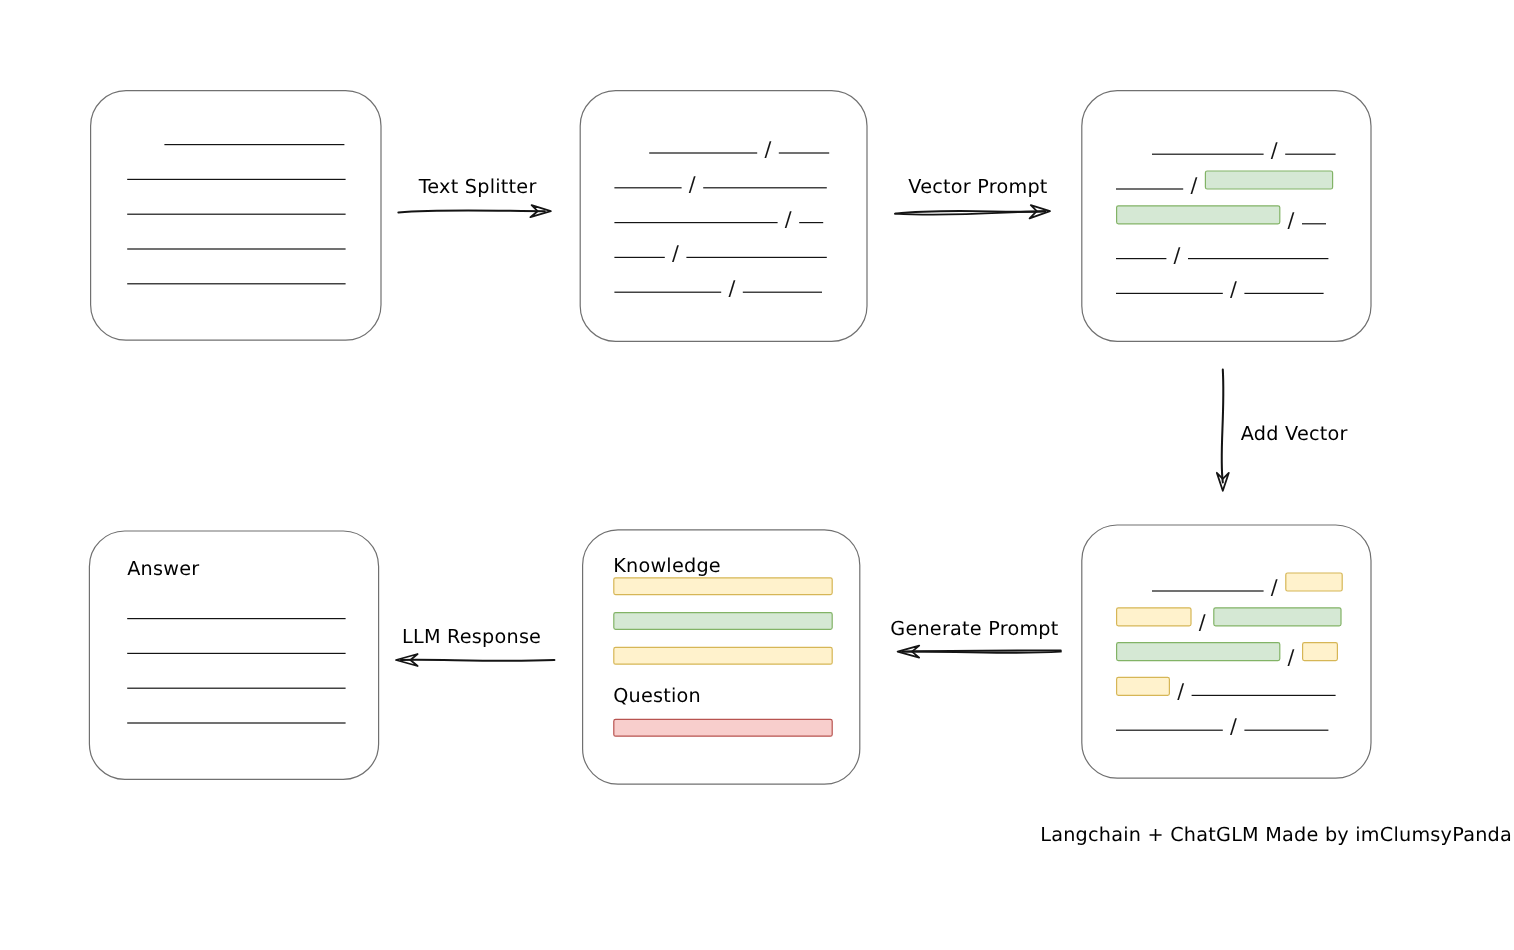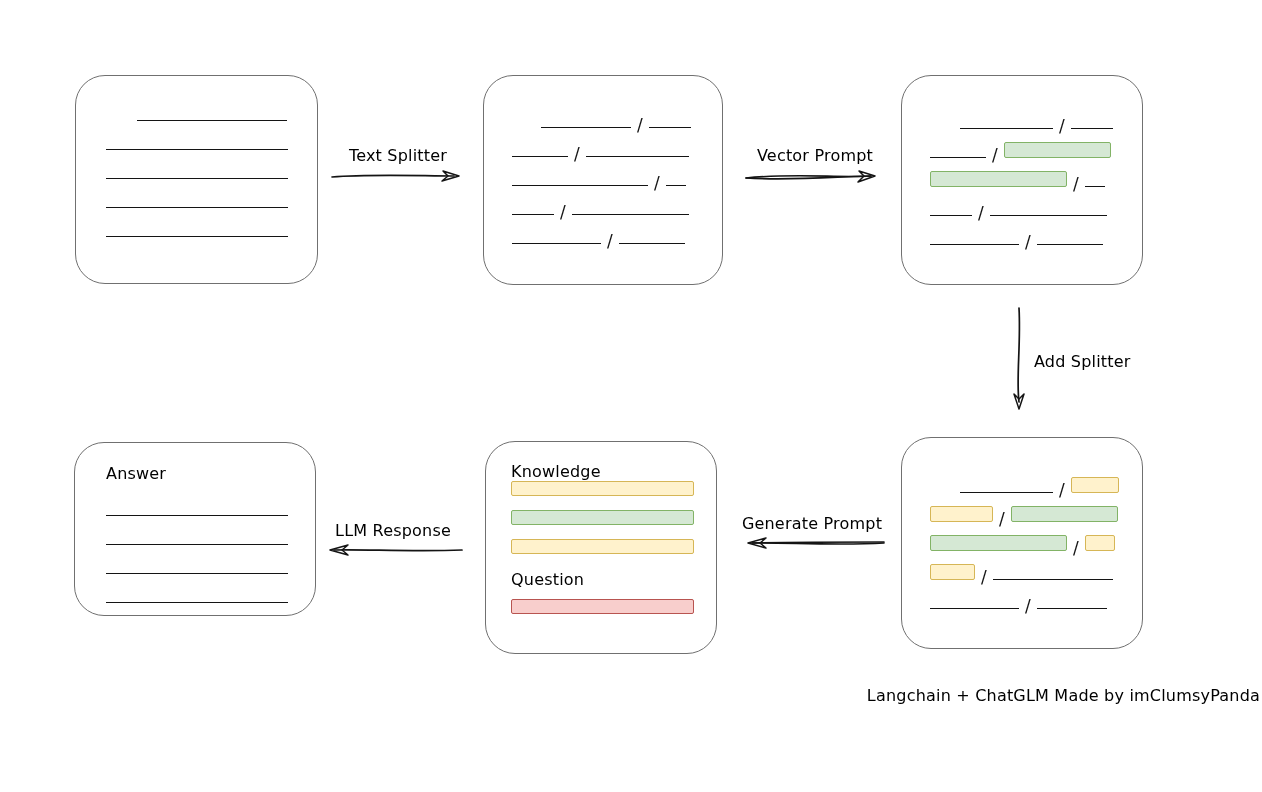--- a/index.html
+++ b/index.html
@@ -29,21 +29,21 @@
   .arrow-label{font-size:16px;letter-spacing:.2px;white-space:nowrap;margin-bottom:2px;color:#000;}
   .arrow svg{display:block;}
   .vlabel{position:absolute;font-size:16px;letter-spacing:.2px;white-space:nowrap;color:#000;}
   .caption{position:absolute;font-size:16px;letter-spacing:.2px;text-align:right;color:#000;}
   
   #box-document{left:75px;top:75px;width:243px;height:209px;padding:16px 0 0 30px;}
   #box-chunks{left:483px;top:75px;width:240px;height:210px;padding:23px 0 0 28px;}
   #box-retrieved{left:901px;top:75px;width:242px;height:210px;padding:24px 0 0 28px;}
   #box-context{left:901px;top:437px;width:242px;height:212px;padding:26px 0 0 28px;}
   #box-prompt{left:485px;top:441px;width:232px;height:213px;padding:20px 0 0 25px;}
-  #box-answer{left:74px;top:442px;width:242px;height:174px;padding:21px 0 0 31px;}
+  #box-answer{left:74px;top:442px;width:242px;height:208px;padding:21px 0 0 31px;}
   #arrow-text-splitter{left:330px;top:146px;}
   #arrow-vector-search{left:744px;top:146px;}
   #arrow-generate-prompt{left:738px;top:514px;}
   #arrow-llm-response{left:322px;top:521px;}
   #arrow-add-context{left:1010px;top:306px;position:absolute;}
   #label-add-context{left:1034px;top:352px;}
   #caption{left:690px;top:686px;width:570px;}
   #answer-rows{margin-top:4px;}
   #question-heading{margin:16px 0 10px 0;}
   #knowledge-heading{margin-bottom:0;}
@@ -147,21 +147,21 @@
           <span class="slash">/</span>
           <span class="seg-line" style="width: 66px;"></span>
         </div>
       </div>
   </div>
 
   <svg id="arrow-add-context" width="18" height="110" viewBox="0 0 18 110">
     <path d="M9,2 C11,38 6,72 9,96" stroke="#141414" stroke-width="1.7" fill="none" stroke-linecap="round"></path>
     <path d="M4,88 L9,103 L14,88 L9,93 Z" stroke="#141414" stroke-width="1.5" fill="none" stroke-linejoin="round"></path>
   </svg>
-  <div class="vlabel" id="label-add-context">Add Splitter</div>
+  <div class="vlabel" id="label-add-context">Add Vector</div>
 
   <div class="box" id="box-context">
     <div>
         <div class="crow" style="margin-left: 30px;">
           <span class="seg-line" style="width: 93px;"></span>
           <span class="slash">/</span>
           <span class="seg-chunk yellow" style="width: 48px;"></span>
         </div>
         <div class="crow">
           <span class="seg-chunk yellow" style="width: 63px;"></span>

